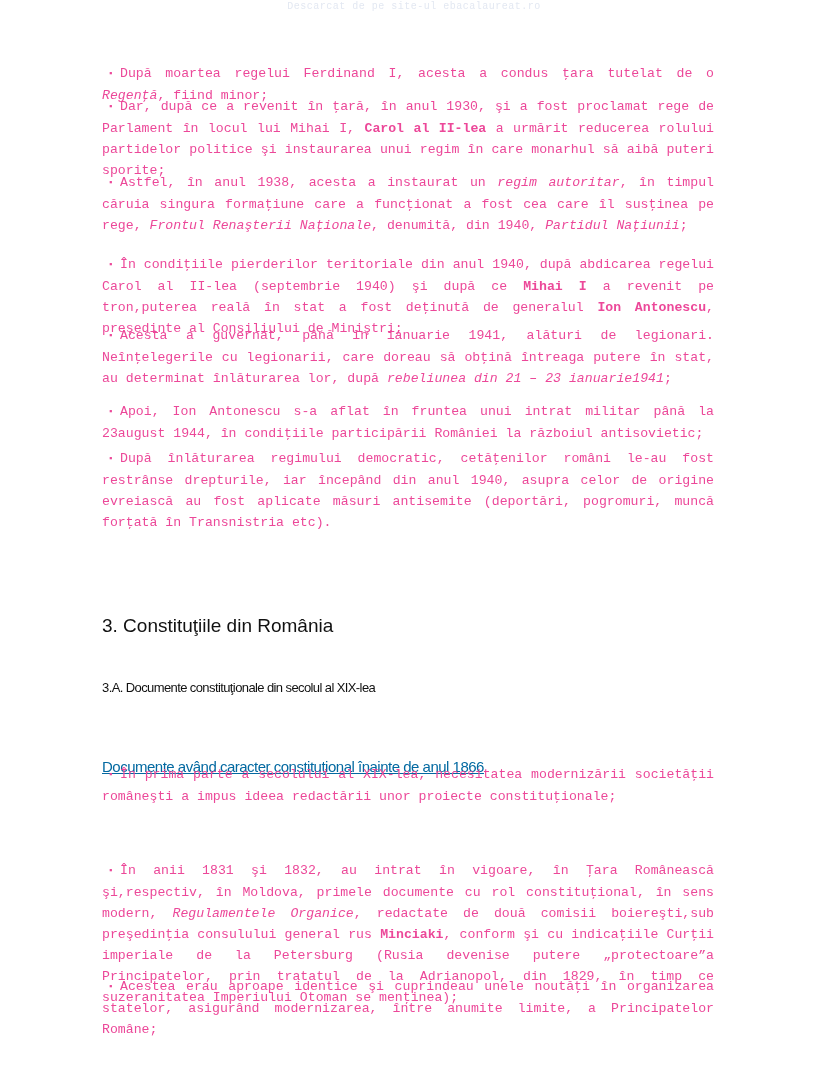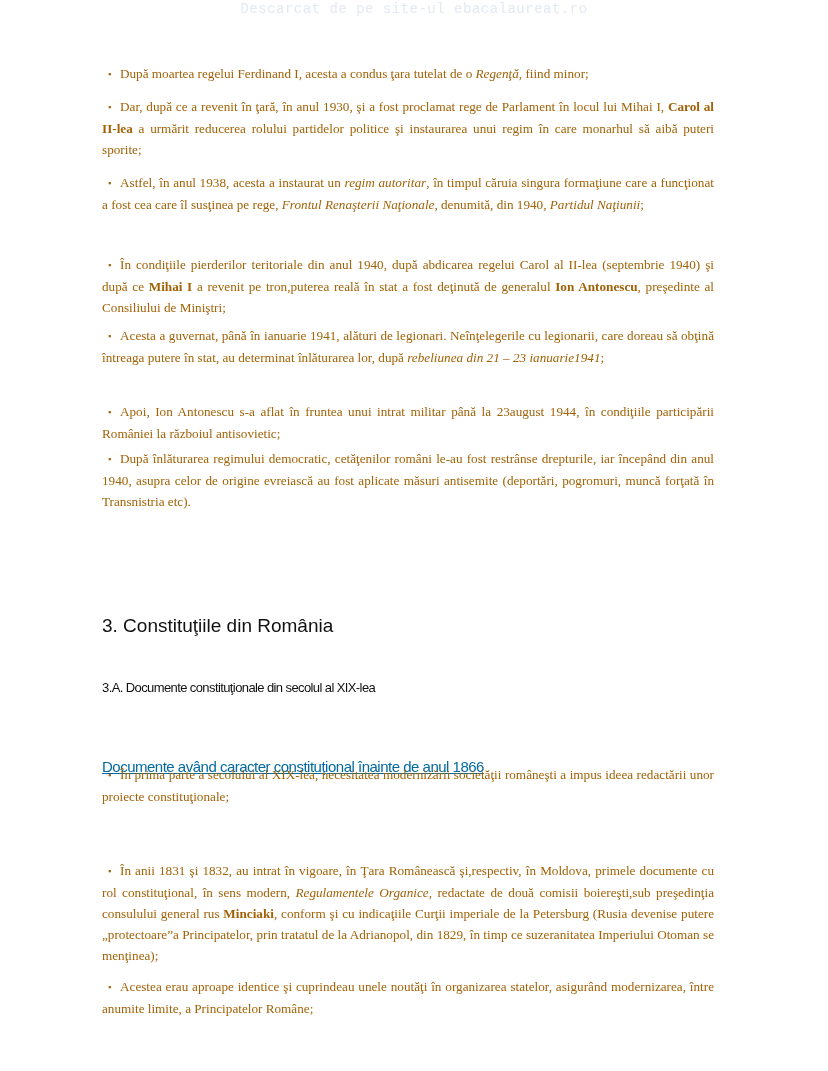--- a/index.html
+++ b/index.html
@@ -1,19 +1,19 @@
 <!DOCTYPE html>
 <html><head>
 <meta charset="utf-8">
 <style>
   html, body { margin: 0; padding: 0; background: #ffffff; }
   body { width: 828px; height: 1071px; position: relative; overflow: hidden; font-family: "Liberation Sans", sans-serif; color: #1a1a1a; }
-  .watermark { position: absolute; top: 1px; left: 0; width: 828px; text-align: center; font-family: "Liberation Mono", monospace; font-size: 14px; color: #e3e8f2; letter-spacing: 0.5px; }
+  .watermark { position: absolute; top: 1px; left: 0; width: 828px; text-align: center; font-family: "Liberation Mono", monospace; font-size: 10px; color: #e3e8f2; letter-spacing: 0.5px; }
   .page { position: absolute; left: 102px; top: 0; width: 612px; }
-  .para { position: absolute; left: 0; width: 612px; font-family: Liberation Serif, serif; font-size: 13.2px; line-height: 21px; text-align: justify; color: #a16207; }
+  .para { position: absolute; left: 0; width: 612px; font-family: Liberation Mono, monospace; font-size: 13.2px; line-height: 21px; text-align: justify; color: #ec4899; }
   .para .bullet { display: inline-block; width: 12px; text-align: left; padding-left: 6px; font-size: 9px; vertical-align: 1px; }
   .para em { font-style: italic; }
   .para b { font-weight: bold; }
   .h1 { position: absolute; left: 0; font-size: 19px; color: #111; margin-top: 13px; }
   .h2 { position: absolute; left: 0; font-size: 13px; color: #111; letter-spacing: -0.6px; }
   .h3 { position: absolute; left: 0; font-size: 15px; color: #0369a1; text-decoration: underline; letter-spacing: -0.5px; }
 </style>
 </head>
 <body>
 

